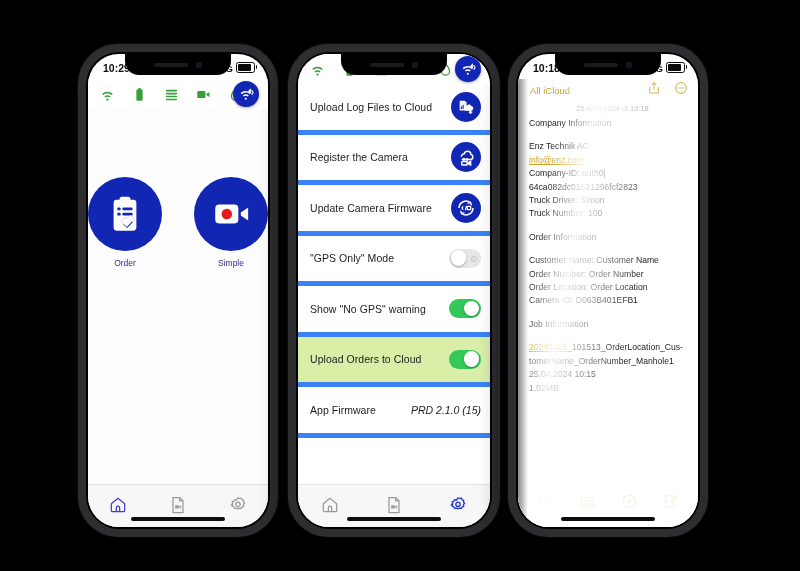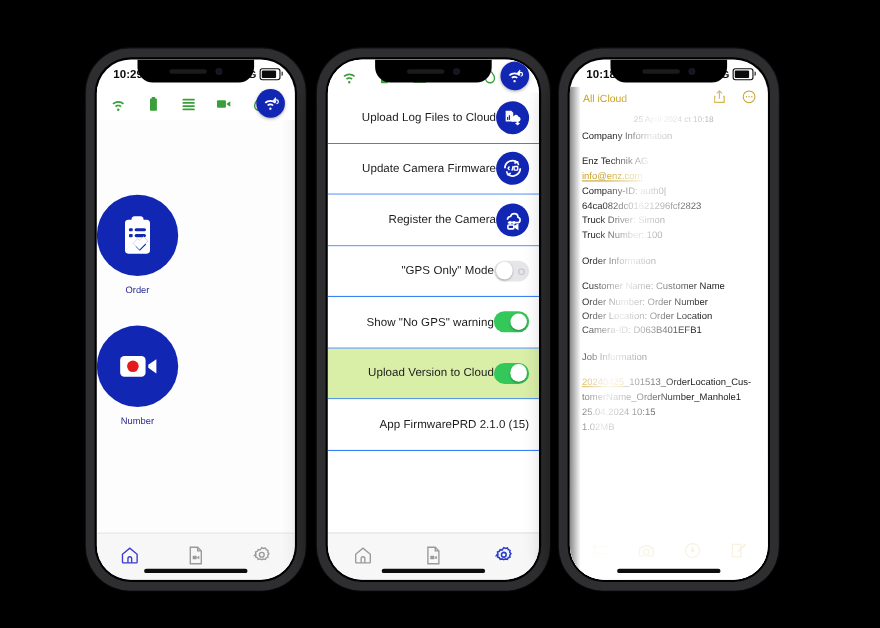--- a/index.html
+++ b/index.html
@@ -41,42 +41,42 @@
   .greenbar{flex:0 0 30px;display:flex;align-items:center;gap:0;padding:0 12px;
             background:#fff;position:relative;z-index:20;}
   .greenbar .gi{flex:0 0 auto;margin-right:17px;display:flex;align-items:center;}
   .fab{position:absolute;right:9px;top:2px;width:26px;height:26px;border-radius:50%;
        background:#1226b4;display:flex;align-items:center;justify-content:center;
        box-shadow:0 1px 3px rgba(0,0,0,.35);}
   .fab svg{width:17px;height:17px;}
 
   
   .home-body{flex:1;background:#fdfdfd;position:relative;}
-  .tiles{position:absolute;top:68px;left:0;right:0;display:flex;justify-content:flex-start;gap:28px;flex-direction:column;}
+  .tiles{position:absolute;top:68px;left:0;right:0;display:flex;justify-content:space-between;gap:17px;}
   .tile{width:74px;display:flex;flex-direction:column;align-items:center;}
   .tile .circ{width:74px;height:74px;border-radius:50%;background:#1226b4;
               display:flex;align-items:center;justify-content:center;}
   .tile .circ svg{width:42px;height:42px;}
   .tile .cap{margin-top:7px;font-size:8.5px;color:#2b2b8f;}
 
   
   .tabbar{flex:0 0 40px;background:#f7f7f7;border-top:1px solid #e2e2e2;
           display:flex;align-items:center;justify-content:space-around;padding-bottom:2px;}
   .tabbar .tb{width:34px;height:26px;display:flex;align-items:center;justify-content:center;}
   .tabbar svg{width:20px;height:20px;}
   .homeind{position:absolute;bottom:6px;left:50%;transform:translateX(-50%);
            width:94px;height:4px;border-radius:3px;background:#0d0d0d;z-index:35;}
 
   
   .settings{flex:1;background:#fff;overflow:hidden;}
   .row{height:45.5px;display:flex;align-items:center;padding:0 9px 0 12px;
-       border-bottom:1px solid #3b82f6;position:relative;background:#fff;text-align:right;}
+       border-bottom:5px solid #3b82f6;position:relative;background:#fff;}
   .row.hl{background:#d9efa8;}
   .row .lbl{flex:1;font-size:10.5px;color:#1c1c1c;letter-spacing:.05px;}
-  .row .val{font-size:10.5px;color:#1c1c1c;}
+  .row .val{font-size:10.5px;color:#1c1c1c;font-style:italic;}
   .row .bcirc{width:30px;height:30px;border-radius:50%;background:#1226b4;
               display:flex;align-items:center;justify-content:center;flex:0 0 30px;}
   .row .bcirc svg{width:20px;height:20px;}
   .sw{width:32px;height:19px;border-radius:11px;position:relative;flex:0 0 32px;}
   .sw.on{background:#34c759;}
   .sw.off{background:#e6e6e8;}
   .sw .knob{position:absolute;top:1.6px;width:15.5px;height:15.5px;border-radius:50%;
             background:#fff;box-shadow:0 1px 2px rgba(0,0,0,.3);}
   .sw.on .knob{right:1.6px;}
   .sw.off .knob{left:1.6px;}
@@ -201,21 +201,21 @@
               <div class="cap">Order</div>
             </div>
             <div class="tile">
               <div class="circ">
                 <svg viewBox="0 0 24 24">
                   <rect x="3" y="6.6" width="13.2" height="10.8" rx="2.2" fill="#fff"></rect>
                   <path d="M17.6 11.2l4.2-2.9v7.4l-4.2-2.9z" fill="#fff"></path>
                   <circle cx="9.6" cy="12" r="3" fill="#e31b1b"></circle>
                 </svg>
               </div>
-              <div class="cap">Number</div>
+              <div class="cap">Simple</div>
             </div>
           </div>
         </div>
 
         <div class="tabbar">
           <span class="tb">
             <svg viewBox="0 0 24 24" fill="none" stroke="#3b3bd0" stroke-width="1.5">
                 <path d="M4 10.6L12 4l8 6.6V19a1 1 0 0 1-1 1H5a1 1 0 0 1-1-1v-8.4z"></path>
                 <path d="M10 20v-4.6a2 2 0 0 1 4 0V20"></path>
               </svg>
@@ -292,69 +292,69 @@
 
           <div class="row">
             <span class="lbl">Upload Log Files to Cloud</span>
             <span class="bcirc">
               <svg viewBox="0 0 24 24" fill="#fff">
                 <path d="M4.4 4.4h6.2l2.1 2.1v9.6H4.4z" opacity=".97"></path>
                 <rect x="5.9" y="11.2" width="1.3" height="3.2" fill="#1226b4"></rect>
                 <rect x="7.9" y="9.4" width="1.3" height="5" fill="#1226b4"></rect>
                 <path d="M14.2 9.6c-1.1.2-2 1-2.4 2-1.2.1-2.2 1.1-2.2 2.4 0 1.3 1.1 2.4 2.4 2.4h5.9c1.5 0 2.8-1.2 2.8-2.8 0-1.4-1-2.5-2.3-2.7-.4-1.2-1.5-2-2.8-2-.5 0-1 .1-1.4.3z"></path>
                 <path d="M17.4 20.6l-2.9-2.9h1.8v-2.6h2.2v2.6h1.8z"></path>
+              </svg>
+            </span>
+          </div>
+
+          <div class="row">
+            <span class="lbl">Register the Camera</span>
+            <span class="bcirc">
+              <svg viewBox="0 0 24 24" fill="none" stroke="#fff" stroke-width="1.8">
+                <path d="M6.4 11.6A3.4 3.4 0 0 1 9.8 8.2c.5-1.8 2.1-3.1 4-3.1 2.2 0 4 1.7 4.1 3.9 1.3.3 2.3 1.5 2.3 2.9 0 1.6-1.3 3-3 3H6.8"></path>
+                <path d="M9.4 13.6v3.3M9.4 13.6l-1.2 1.2M9.4 13.6l1.2 1.2"></path>
+                <path d="M13.4 17v-3.3M13.4 13.7l-1.2 1.2M13.4 13.7l1.2 1.2"></path>
+                <rect x="6.9" y="17.5" width="6.4" height="4.1" rx=".9"></rect>
+                <path d="M14.5 19l3-1.8v4.4l-3-1.8z" fill="#fff"></path>
               </svg>
             </span>
           </div>
 
           <div class="row">
             <span class="lbl">Update Camera Firmware</span>
             <span class="bcirc">
               <svg viewBox="0 0 24 24" fill="none" stroke="#fff" stroke-width="1.9">
                 <path d="M20.4 12a8.4 8.4 0 0 1-13.9 6.3"></path>
                 <path d="M3.6 12A8.4 8.4 0 0 1 17.5 5.7"></path>
                 <path d="M5.4 15.2l1.2 3.6 3.5-1.3" stroke-width="1.7"></path>
                 <path d="M18.6 8.8l-1.2-3.6-3.5 1.3" stroke-width="1.7"></path>
                 <path d="M8.6 10l-1.5 2 1.5 2" stroke-width="1.5"></path>
                 <path d="M12.6 9.5l-1.3 5" stroke-width="1.5"></path>
                 <rect x="13.6" y="10" width="4" height="4" rx=".6" stroke-width="1.5"></rect>
               </svg>
             </span>
           </div>
 
-          <div class="row">
-            <span class="lbl">Register the Camera</span>
-            <span class="bcirc">
-              <svg viewBox="0 0 24 24" fill="none" stroke="#fff" stroke-width="1.8">
-                <path d="M6.4 11.6A3.4 3.4 0 0 1 9.8 8.2c.5-1.8 2.1-3.1 4-3.1 2.2 0 4 1.7 4.1 3.9 1.3.3 2.3 1.5 2.3 2.9 0 1.6-1.3 3-3 3H6.8"></path>
-                <path d="M9.4 13.6v3.3M9.4 13.6l-1.2 1.2M9.4 13.6l1.2 1.2"></path>
-                <path d="M13.4 17v-3.3M13.4 13.7l-1.2 1.2M13.4 13.7l1.2 1.2"></path>
-                <rect x="6.9" y="17.5" width="6.4" height="4.1" rx=".9"></rect>
-                <path d="M14.5 19l3-1.8v4.4l-3-1.8z" fill="#fff"></path>
-              </svg>
-            </span>
-          </div>
-
 
           <div class="row">
             <span class="lbl">"GPS Only" Mode</span>
             <span class="sw off">
                 <span class="knob"></span>
               </span>
           </div>
 
           <div class="row">
             <span class="lbl">Show "No GPS" warning</span>
             <span class="sw on">
                 <span class="knob"></span>
               </span>
           </div>
 
           <div class="row hl">
-            <span class="lbl">Upload Version to Cloud</span>
+            <span class="lbl">Upload Orders to Cloud</span>
             <span class="sw on">
                 <span class="knob"></span>
               </span>
           </div>
 
           <div class="row">
             <span class="lbl">App Firmware</span>
             <span class="val">PRD 2.1.0 (15)</span>
           </div>
 

